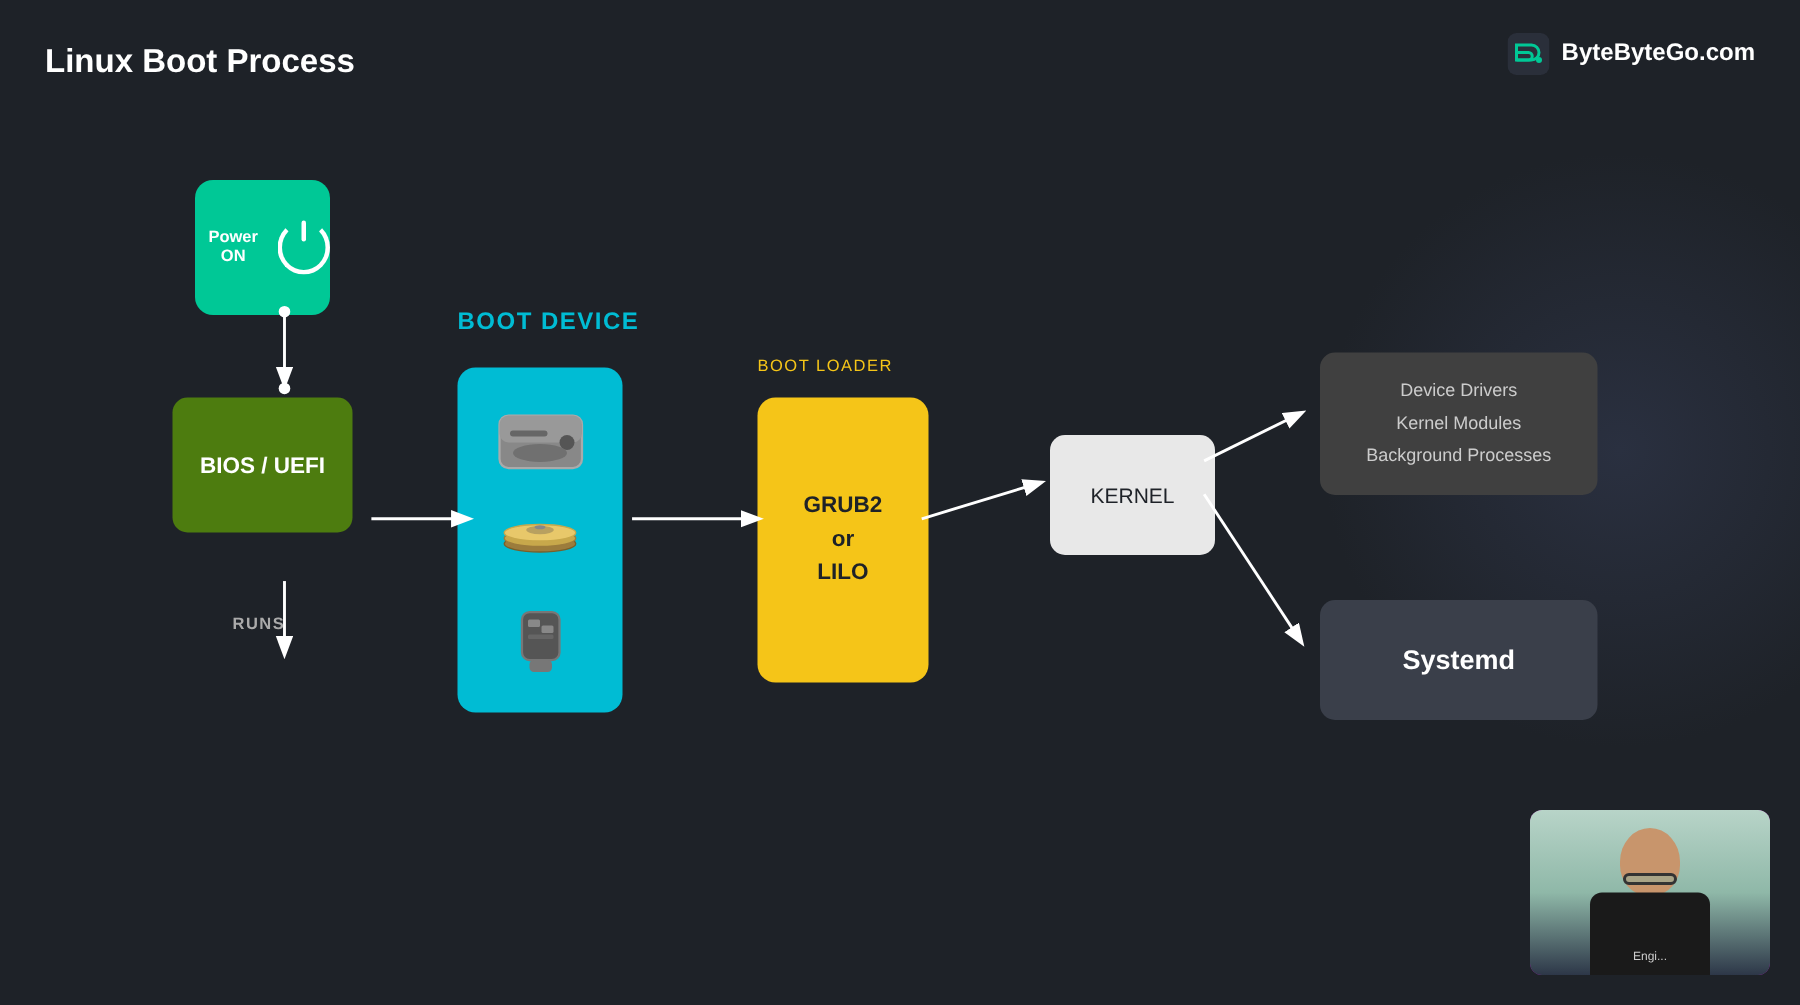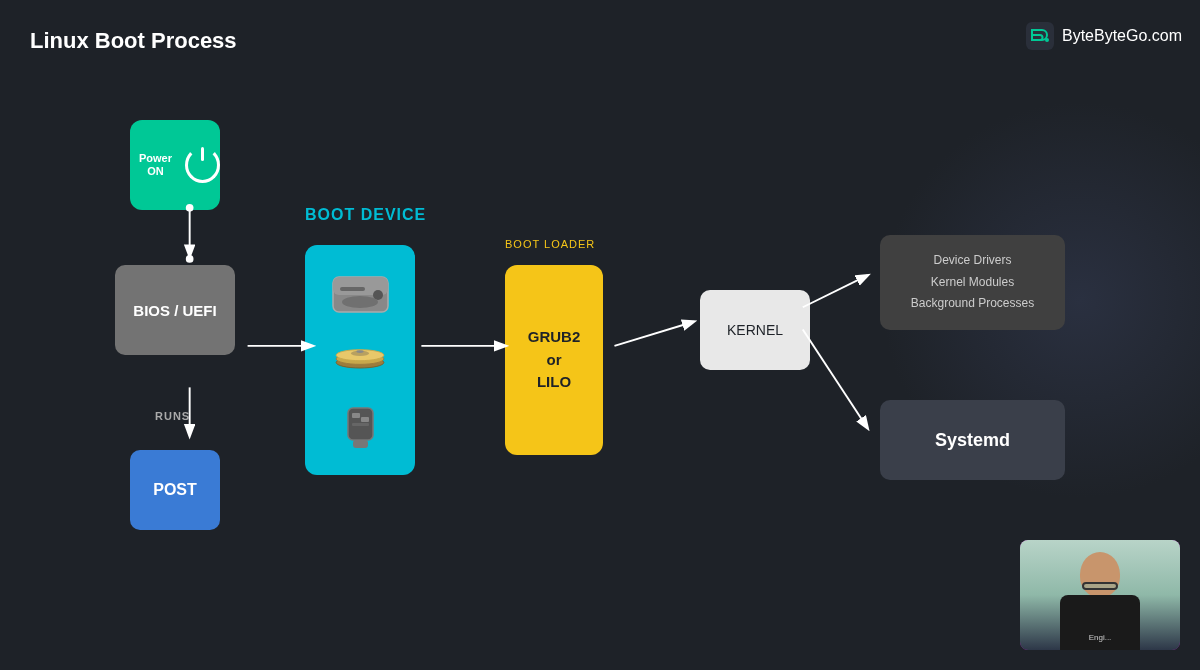--- a/index.html
+++ b/index.html
@@ -20,27 +20,27 @@
       left: 30px;
       font-size: 22px;
       font-weight: 700;
       color: #ffffff;
     }
 
     
     .branding {
       position: absolute;
       top: 22px;
-      right: 18px;
+      right: 30px;
       display: flex;
       align-items: center;
       gap: 8px;
       font-size: 16px;
       color: #ffffff;
-      font-weight: 400;
+      font-weight: 700;
     }
     .branding-icon {
       width: 28px;
       height: 28px;
     }
 
     
     .bg-circle {
       position: absolute;
       border-radius: 50%;
@@ -106,21 +106,21 @@
       border-radius: 2px;
     }
 
     
     .bios-box {
       position: absolute;
       top: 175px;
       left: 75px;
       width: 120px;
       height: 90px;
-      background: #737373;
+      background: #4d7c0f;
       border-radius: 10px;
       display: flex;
       align-items: center;
       justify-content: center;
     }
     .bios-label {
       font-size: 15px;
       font-weight: 700;
       color: #ffffff;
       text-align: center;
@@ -179,21 +179,21 @@
       font-weight: 700;
       color: #00bcd4;
       letter-spacing: 1px;
     }
 
     
     .boot-loader-box {
       position: absolute;
       top: 175px;
       left: 465px;
-      width: 98px;
+      width: 114px;
       height: 190px;
       background: #f5c518;
       border-radius: 12px;
       display: flex;
       flex-direction: column;
       align-items: center;
       justify-content: center;
       gap: 4px;
     }
     .boot-loader-title {
@@ -384,23 +384,20 @@
     <span class="power-on-label">Power ON</span>
     <div class="power-icon-circle"></div>
   </div>
 
   <div class="bios-box">
     <span class="bios-label">BIOS / UEFI</span>
   </div>
 
   <div class="runs-label">RUNS</div>
 
-  <div class="post-box">
-    <span class="post-label">POST</span>
-  </div>
 
   <div class="boot-device-label">BOOT DEVICE</div>
 
   <div class="boot-device-box">
 
     <svg class="disk-hdd" viewBox="0 0 65 55">
       <rect x="5" y="10" width="55" height="35" rx="6" fill="#888" stroke="#aaa" stroke-width="1.5"></rect>
       <rect x="5" y="10" width="55" height="18" rx="6" fill="#999"></rect>
       <circle cx="50" cy="28" r="5" fill="#555"></circle>
       <rect x="12" y="20" width="25" height="4" rx="2" fill="#666"></rect>

